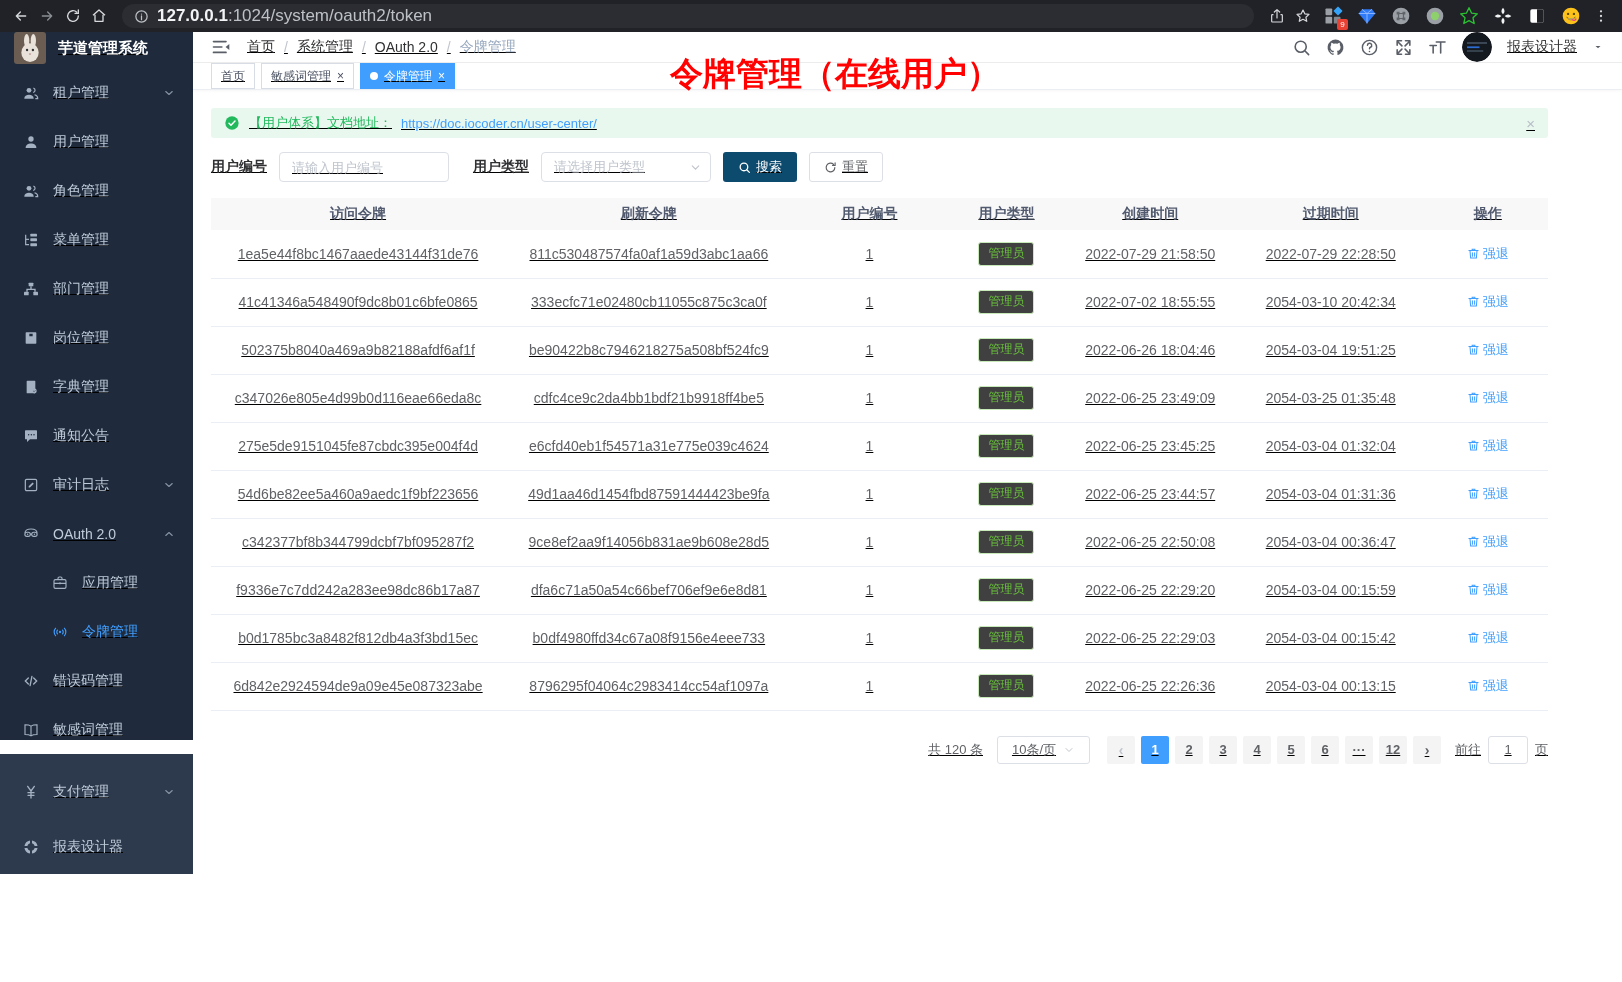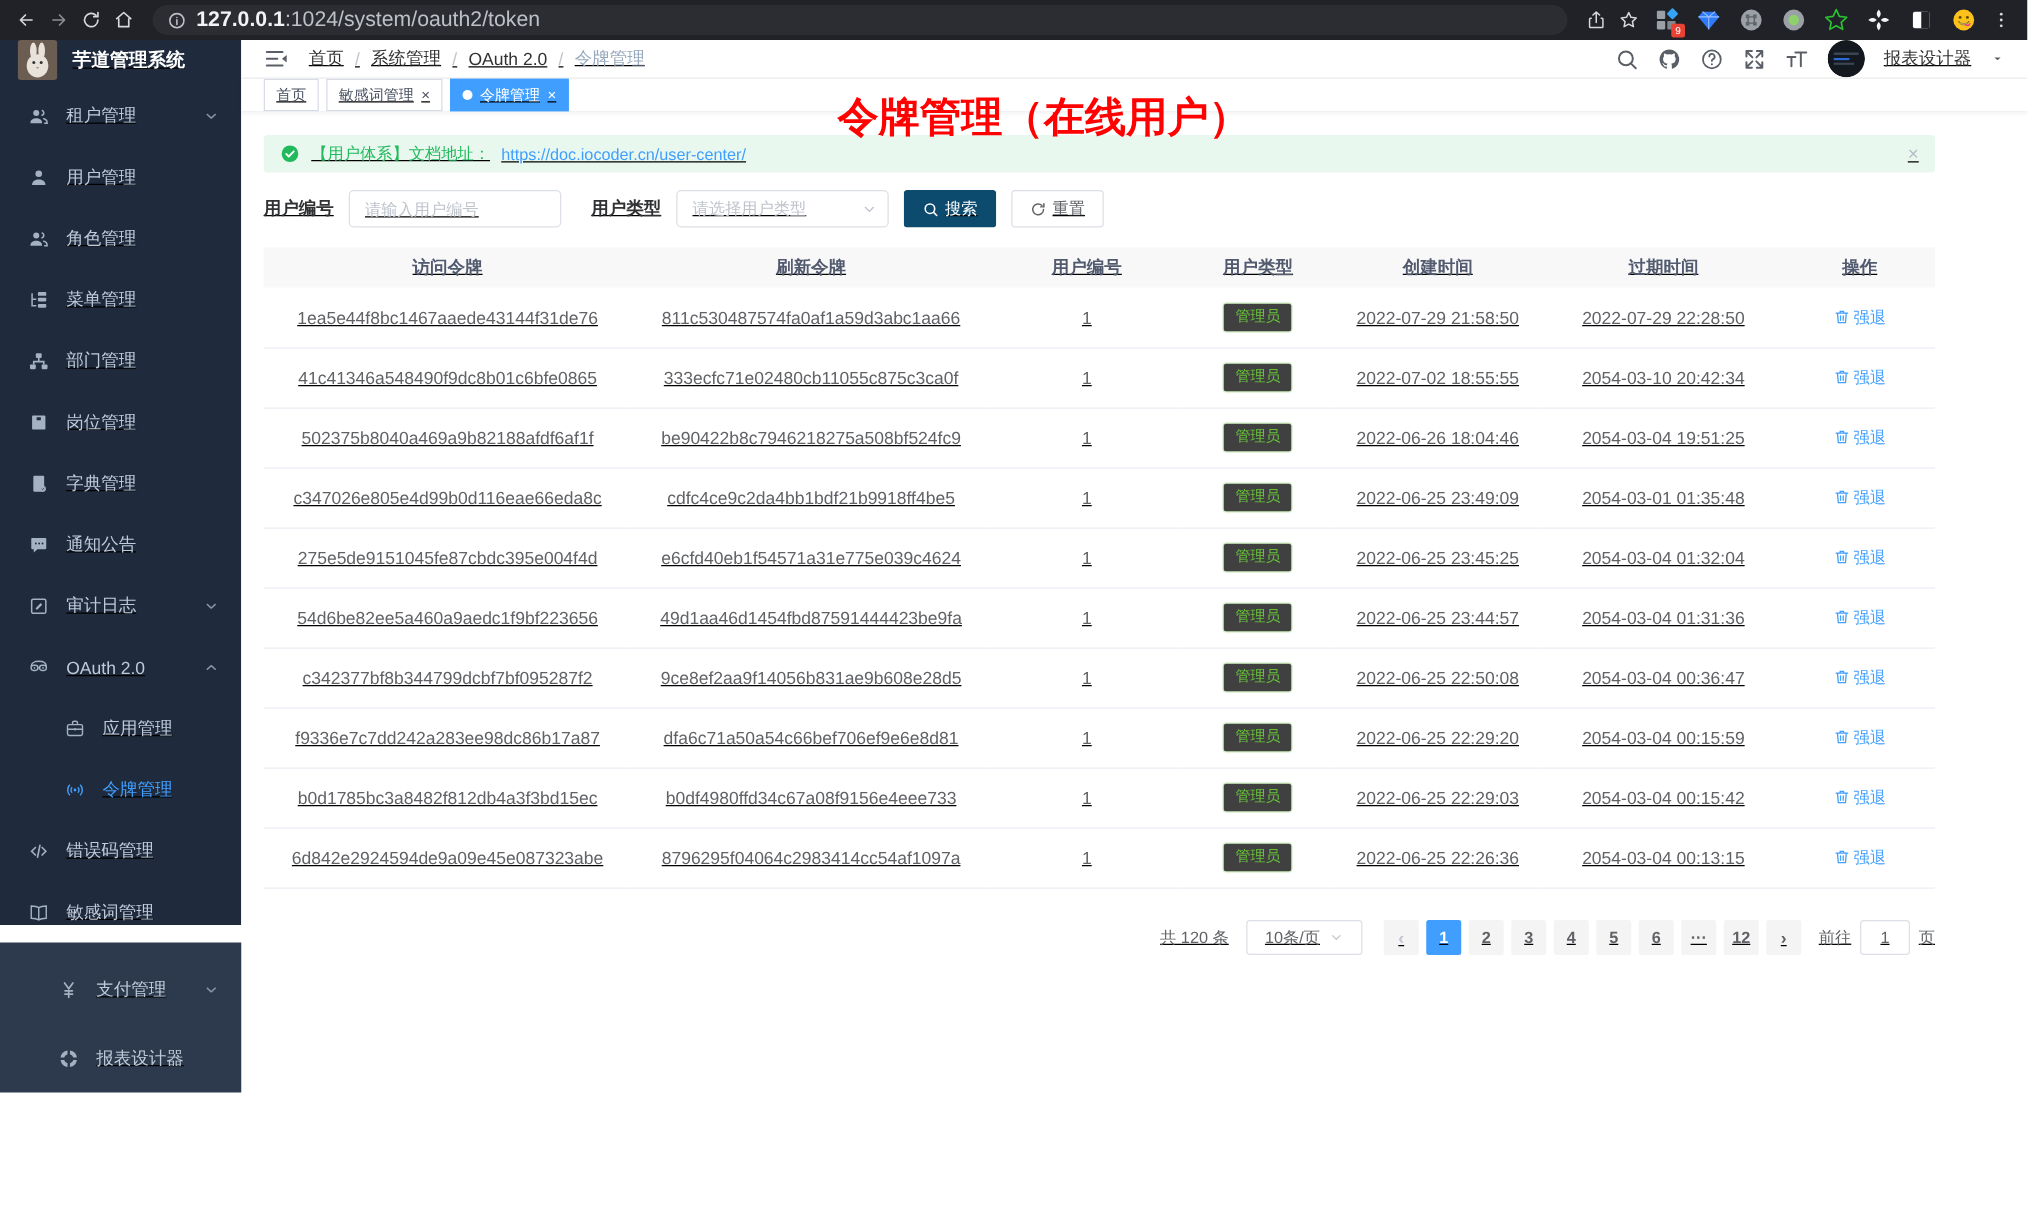--- a/index.html
+++ b/index.html
@@ -26,21 +26,21 @@
   .logo-img { width:32px; height:32px; border-radius:3px; overflow:hidden; flex:0 0 auto; }
   .logo-title { color:#fff; font-size:15px; font-weight:700; white-space:nowrap; }
   .side-nav { padding-top:4px; }
   .side-item { height:49px; display:flex; align-items:center; gap:14px; padding:0 18px 0 23px; color:#bfcbd9; font-size:14px; }
   .side-item.sub { padding-left:52px; }
   .side-item.active { color:#409eff; }
   .si-icon { width:16px; height:16px; flex:0 0 auto; color:#a3b1c2; }
   .side-item.active .si-icon { color:#409eff; }
   .si-chevron { width:12px; height:12px; margin-left:auto; color:#8694a6; }
   .sidebar-light { flex:1; background:#2d3a4d; padding-top:10px; }
-  .sidebar-light .side-item { height:55px;margin-left:24px; }
+  .sidebar-light .side-item { height:55px; }
 
   .main { flex:1; display:flex; flex-direction:column; position:relative; background:#fff; min-width:0; }
 
   
   .topbar { height:56px; display:flex; align-items:center; padding:0 18px; border-bottom:1px solid #ededed; }
   .collapse-btn { width:20px; height:20px; color:#5a5e66; margin-right:16px; }
   .breadcrumb { display:flex; align-items:center; gap:9px; font-size:14px; color:#303133; }
   .crumb-sep { color:#c0c4cc; }
   .crumb.last { color:#97a8be; }
   .top-right { margin-left:auto; display:flex; align-items:center; gap:15px; }
@@ -51,21 +51,21 @@
 
   
   .tagsbar { height:34px; display:flex; align-items:center; gap:6px; padding:0 18px; border-bottom:1px solid #ebeef2; box-shadow:0 1px 3px rgba(0,0,0,.04); }
   .tag { height:26px; display:flex; align-items:center; gap:6px; padding:0 9px; border:1px solid #d8dce5; background:#fff; color:#495060; font-size:12px; white-space:nowrap; }
   .tag .dot { width:8px; height:8px; border-radius:50%; background:#fff; display:none; }
   .tag.active { background:#409eff; border-color:#409eff; color:#fff; }
   .tag.active .dot { display:block; }
   .tag .close { font-size:12px; line-height:1; }
 
   
-  .annotation { position:absolute; left:477px; top:40px; font-size:33px; font-weight:700; color:#fe0100; z-index:6; pointer-events:none; white-space:nowrap; }
+  .annotation { position:absolute; left:477px; top:20px; font-size:33px; font-weight:700; color:#fe0100; z-index:6; pointer-events:none; white-space:nowrap; }
 
   
   .content { padding:18px 74px 0 18px; }
   .alert { height:30px; background:#e9f8ef; border-radius:3px; display:flex; align-items:center; gap:9px; padding:0 13px; margin-bottom:14px; }
   .alert-check { width:16px; height:16px; flex:0 0 auto; }
   .alert-text { font-size:13px; color:#21b95c; }
   .alert-link { font-size:13px; color:#409eff; }
   .alert-close { margin-left:auto; color:#b7bdc6; font-size:15px; line-height:1; }
 
   .filter-row { display:flex; align-items:center; margin:2px 0 16px; }
@@ -600,21 +600,21 @@
                   </span>
                   <span data-interactable="false">强退</span>
                 </span></td>
             </tr>
             <tr data-interactable="false">
               <td data-interactable="false">c347026e805e4d99b0d116eae66eda8c</td>
               <td data-interactable="false">cdfc4ce9c2da4bb1bdf21b9918ff4be5</td>
               <td data-interactable="false">1</td>
               <td data-interactable="false"><span class="badge" data-interactable="false">管理员</span></td>
               <td data-interactable="false">2022-06-25 23:49:09</td>
-              <td data-interactable="false">2054-03-01 01:35:48</td>
+              <td data-interactable="false">2054-03-25 01:35:48</td>
               <td data-interactable="false"><span class="action-link" data-interactable="true">
                   <span class="ai" data-interactable="false">
                     <svg viewBox="0 0 24 24" fill="none" stroke="currentColor" stroke-width="1.9" stroke-linecap="round">
                       <path d="M3.5 6.5h17M9.5 6.5V4h5v2.5M5.5 6.5l1.2 14h10.6l1.2-14M10 10.5v6.5M14 10.5v6.5"></path>
                     </svg>
                   </span>
                   <span data-interactable="false">强退</span>
                 </span></td>
             </tr>
             <tr data-interactable="false">

